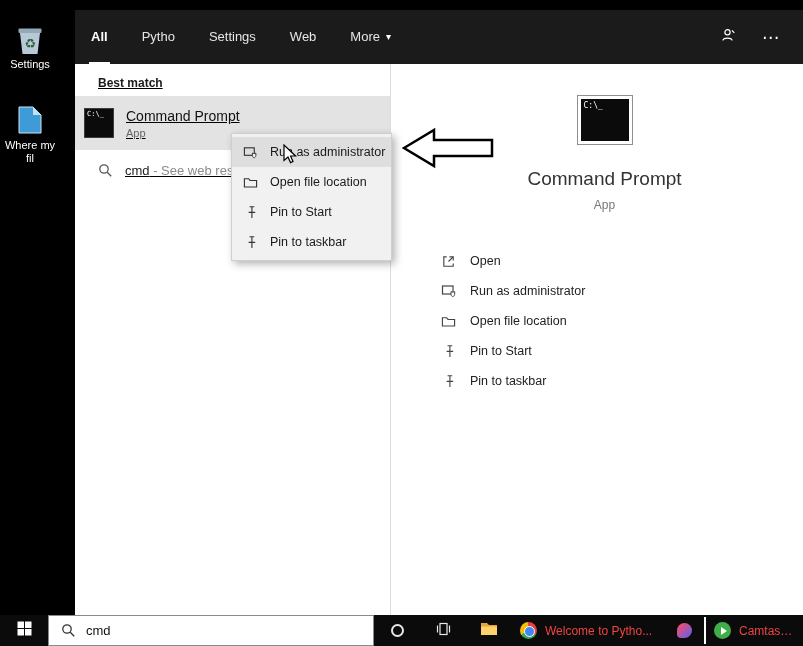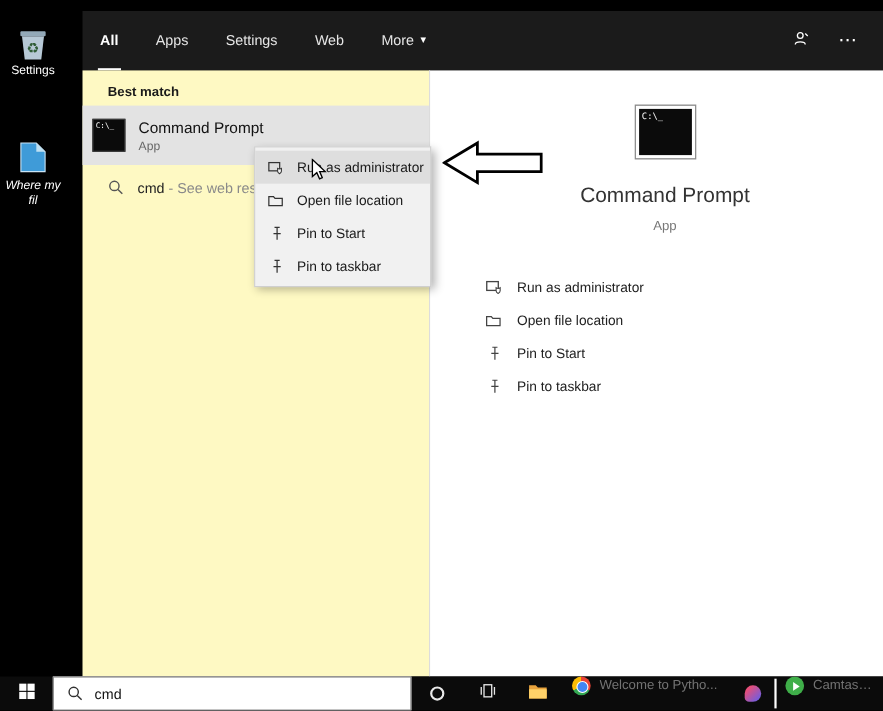--- a/index.html
+++ b/index.html
@@ -7,38 +7,38 @@
   body {
     width:803px; height:646px; position:relative; overflow:hidden;
     background:#000;
     font-family:"Liberation Sans","DejaVu Sans",sans-serif;
   }
 
   
   .desktop-icon { position:absolute; width:58px; text-align:center; color:#fff; font-size:11px; z-index:1; }
   .desktop-icon .di-label { margin-top:2px; line-height:1.15; text-shadow:0 1px 2px #000, 0 0 2px #000; }
   .di-recycle { left:1px; top:24px; }
-  .di-wheremy { left:1px; top:128px;font-style:italic; }
+  .di-wheremy { left:1px; top:105px; }
   .bin-wrap { position:relative; width:30px; height:32px; margin:0 auto; }
   .bin-glyph { position:absolute; left:50%; top:12px; transform:translateX(-50%); font-size:13px; color:#2f5d36; }
 
   
   .panel { position:absolute; left:75px; top:10px; width:743px; height:605px;
            display:flex; flex-direction:column; box-shadow:0 0 14px rgba(0,0,0,.6); z-index:2; }
   .topbar { flex:0 0 54px; background:#1b1b1b; display:flex; align-items:stretch; color:#fff; }
   .tabs { display:flex; margin-left:14px; gap:30px; }
   .tab { display:flex; align-items:center; font-size:13px; color:#e6e6e6;
          border-bottom:2px solid transparent; padding:0 2px; }
   .tab.active { font-weight:700; color:#fff; border-bottom:2px solid #fff; }
   .caret { margin-left:6px; font-size:10px; color:#fff; }
   .topbar-right { margin-left:auto; display:flex; align-items:center; gap:26px; margin-right:38px; }
   .dots { font-size:17px; letter-spacing:1px; color:#fff; }
 
   .panel-body { flex:1; display:flex; min-height:0; }
-  .results-col { width:315px; background:#fef9c3; }
+  .results-col { width:315px; background:#ffffff;text-decoration:underline; }
   .section-label { font-size:12px; font-weight:700; color:#1a1a1a; margin:12px 0 0 23px; }
   .section-label.search-web { margin-top:14px; }
   .section-label.settings  { margin-top:20px; }
 
   .best-match-item { margin-top:6px; height:54px; background:#e3e3e3;
                      display:flex; align-items:center; padding-left:9px; }
   .cmd-icon { background:#0b0b0b; position:relative; flex:0 0 auto; }
   .cmd-icon.small { width:30px; height:30px; border:1px solid #3c3c3c; }
   .cmd-txt { position:absolute; top:1px; left:2px; color:#fff; font-size:7px;
              font-family:"DejaVu Sans Mono",monospace; }
@@ -79,21 +79,21 @@
   .taskbar { position:absolute; left:0; bottom:0; width:803px; height:31px;
              background:#0b0b0b; display:flex; align-items:stretch; z-index:10; }
   .tb-btn { width:46px; flex:0 0 46px; display:flex; align-items:center; justify-content:center; }
   .tb-btn.start { width:48px; flex-basis:48px; }
   .tb-search { flex:0 0 326px; background:#fff; border:1px solid #8a8a8a;
                display:flex; align-items:center; }
   .tb-search svg { margin:0 8px 0 12px; flex:0 0 auto; }
   .tb-search input { border:none; outline:none; background:transparent; width:240px;
                      font-size:13px; color:#111; font-family:inherit; }
   .cortana-ring { width:13px; height:13px; border:2px solid #e8e8e8; border-radius:50%; }
-  .tb-app { display:flex; align-items:flex-start; gap:8px; padding:0 8px; color:#737373;
+  .tb-app { display:flex; align-items:center; gap:8px; padding:0 8px; color:#ef4444;
             font-size:12px; flex:0 0 auto; }
   .tb-app.python { flex-basis:152px; width:152px; }
   .tb-app.camtasia { flex:1 1 auto; overflow:hidden; }
   .tb-label { white-space:nowrap; overflow:hidden; text-overflow:ellipsis; }
   .chrome-icon { width:17px; height:17px; border-radius:50%; position:relative; flex:0 0 auto;
                  background:conic-gradient(#ea4335 0deg 120deg, #34a853 120deg 240deg, #fbbc05 240deg 360deg); }
   .chrome-icon::after { content:""; position:absolute; left:4px; top:4px; width:9px; height:9px;
                         background:#4285f4; border:1.5px solid #fff; border-radius:50%; }
   .swirl-icon { width:15px; height:15px; border-radius:50% 50% 50% 4px; flex:0 0 auto;
                 background:linear-gradient(135deg,#e94e77 20%,#7b5cd6 80%); }
@@ -123,21 +123,21 @@
       <path d="M16 2 l8 8 h-8 z" fill="#bfe0f2"></path>
     </svg>
   </div>
   <div class="di-label">Where my fil</div>
 </div>
 
 <div class="panel">
   <div class="topbar">
     <div class="tabs">
       <div class="tab active">All</div>
-      <div class="tab">Apps</div>
+      <div class="tab">Pytho</div>
       <div class="tab">Settings</div>
       <div class="tab">Web</div>
       <div class="tab">
         <span>More</span>
         <span class="caret">▾</span>
       </div>
     </div>
     <div class="topbar-right">
       <span>
         <svg width="16" height="16" viewBox="0 0 16 16">
@@ -180,20 +180,30 @@
     <div class="preview-col">
       <div class="cmd-icon big">
         <span class="cmd-txt big">C:\_</span>
       </div>
       <div class="pv-title">Command Prompt</div>
       <div class="pv-sub">App</div>
 
       <div class="pv-actions">
         <div class="pv-row">
           <span class="ic">
+            <svg width="15" height="15" viewBox="0 0 16 16">
+              <path d="M6 3 H3 v10 h10 v-3" fill="none" stroke="#444" stroke-width="1.2"></path>
+              <path d="M9 3 h4 v4" fill="none" stroke="#444" stroke-width="1.2"></path>
+              <line x1="13" y1="3" x2="8" y2="8" stroke="#444" stroke-width="1.2"></line>
+            </svg>
+          </span>
+          <span>Open</span>
+        </div>
+        <div class="pv-row">
+          <span class="ic">
             <svg width="16" height="16" viewBox="0 0 16 16">
               <rect x="1.5" y="3" width="10.5" height="8" fill="none" stroke="#444" stroke-width="1.2"></rect>
               <path d="M10 8.6 c1.2 .7 2.5 .7 3.7 0 v2.8 c0 1.4-1.85 2.4-1.85 2.4 s-1.85-1-1.85-2.4 z" fill="#fff" stroke="#444" stroke-width="1"></path>
             </svg>
           </span>
           <span>Run as administrator</span>
         </div>
         <div class="pv-row">
           <span class="ic">
             <svg width="15" height="15" viewBox="0 0 16 16">

